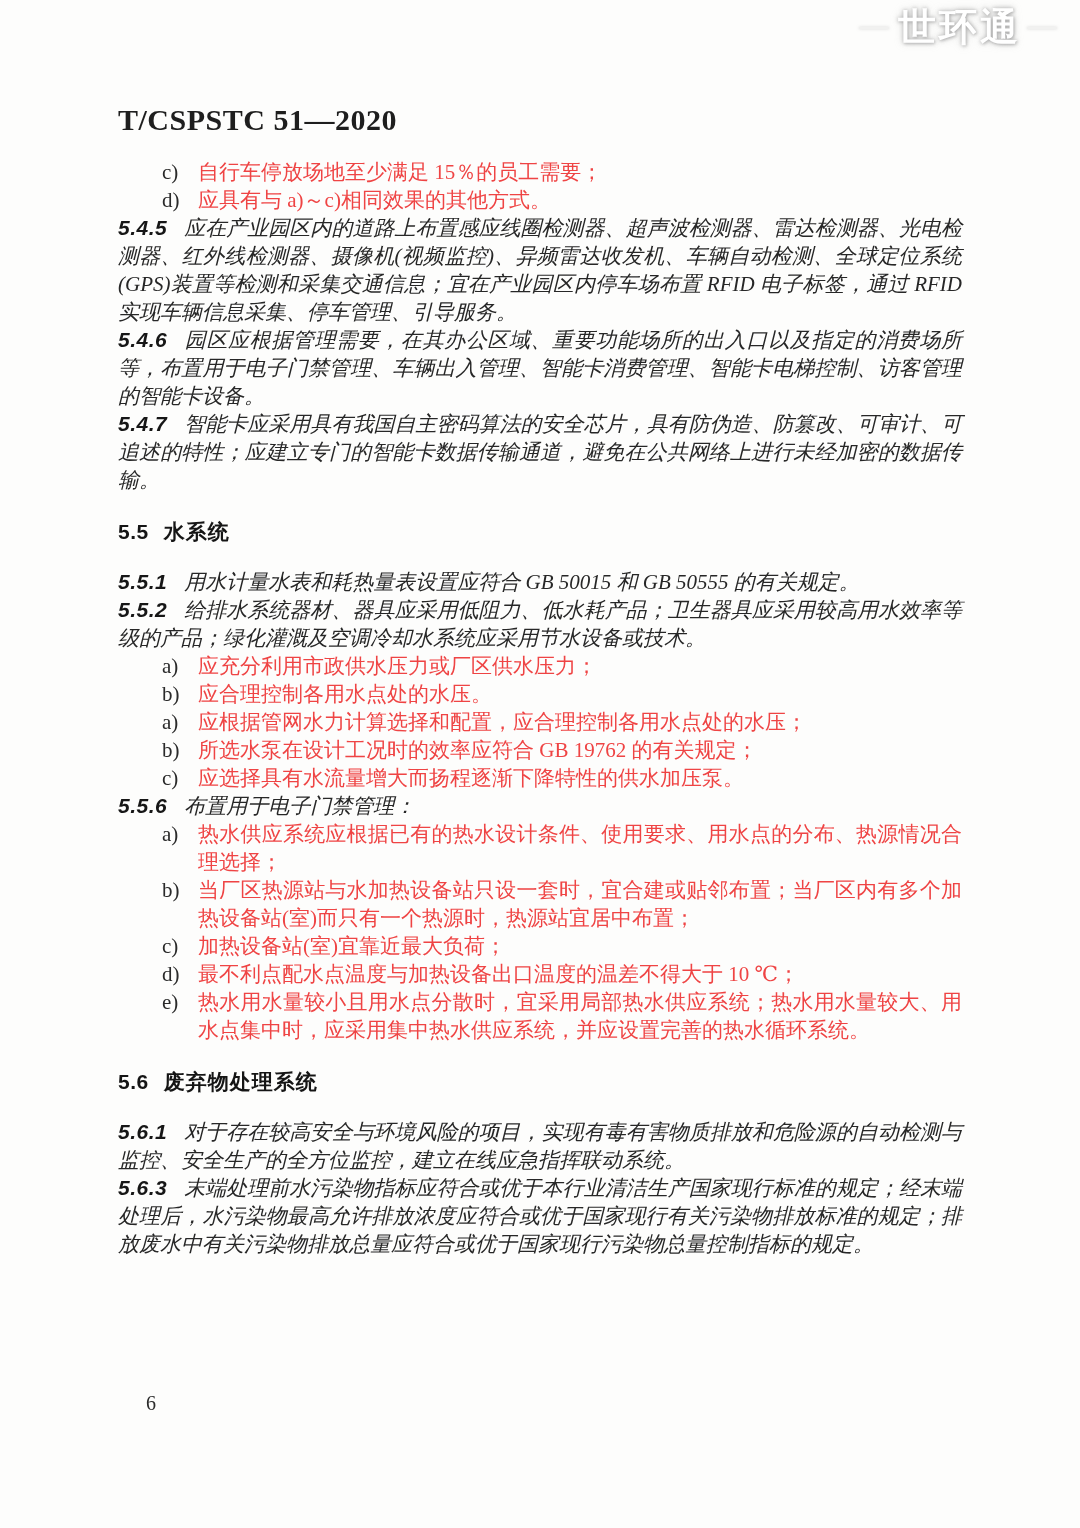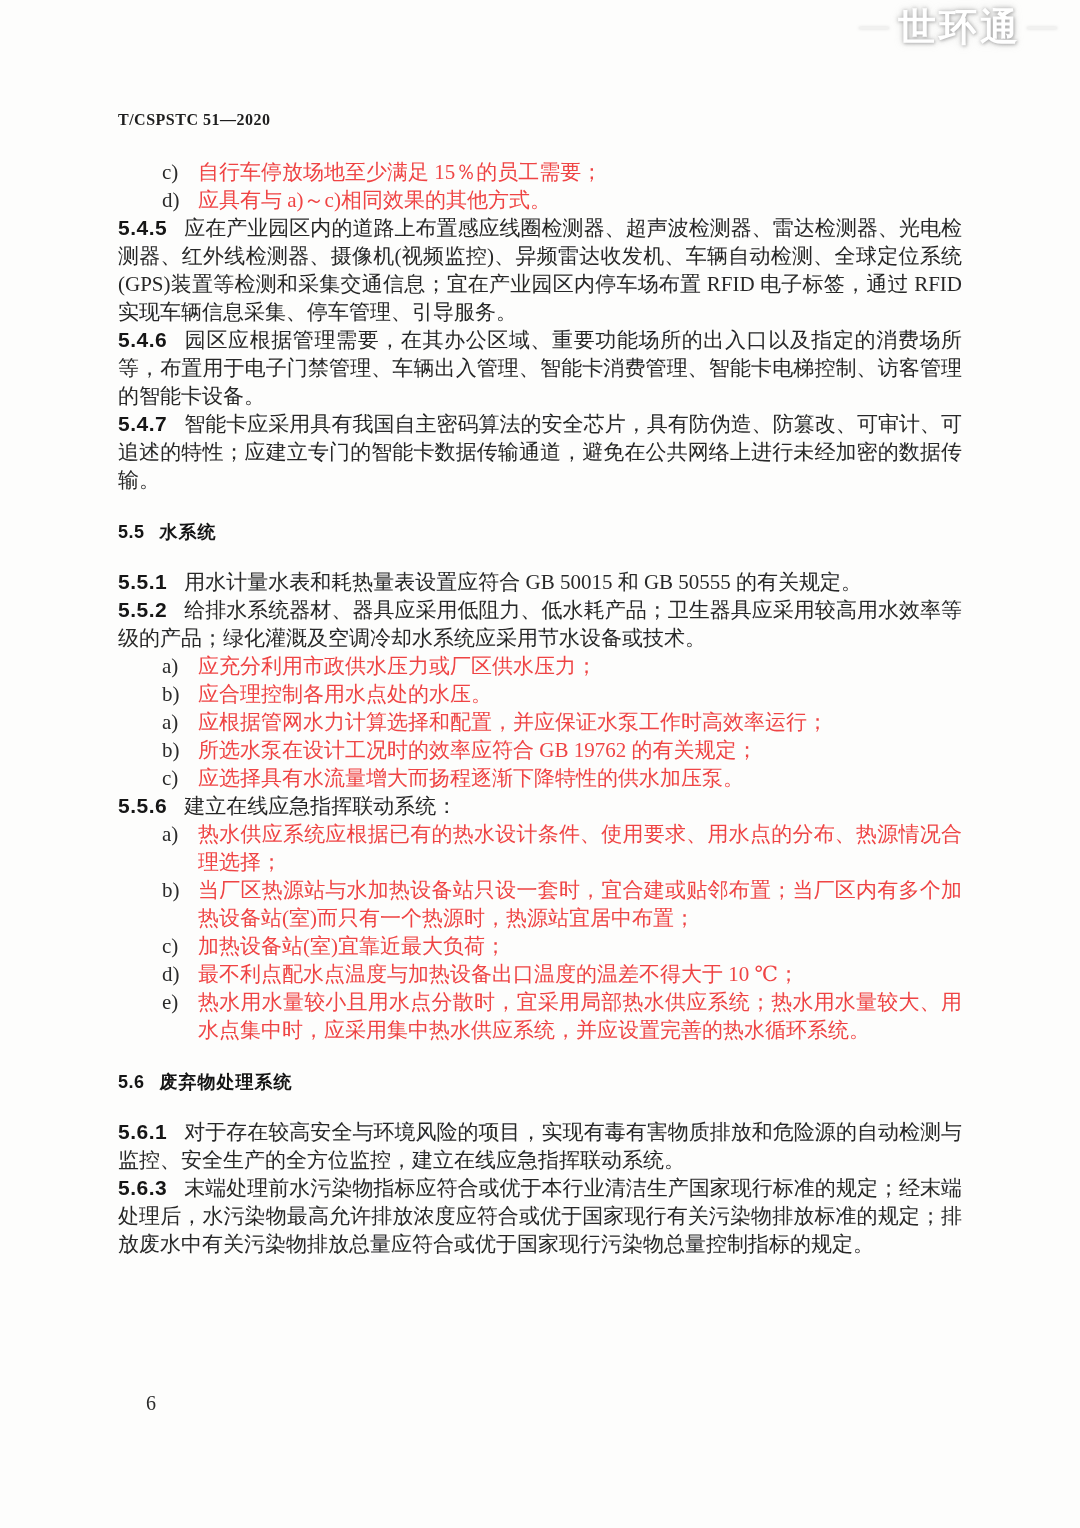--- a/index.html
+++ b/index.html
@@ -34,31 +34,32 @@
     font-weight: normal;
     color: #f1f1f0;
     text-shadow: 0 0 3px rgba(180,180,180,0.5);
     font-size: 30px;
     vertical-align: 4px;
     padding: 0 6px;
   }
   
   .doc-header {
     font-weight: bold;
-    font-size: 16px;
+    font-size: 30px;
     line-height: 28px;
     letter-spacing: 0.5px;
     margin-bottom: 24px;
     color: #1e1e1e;
   }
   
   .content { font-size: 21px; line-height: 28px; }
   .clause {
     text-align: justify;
     color: #272727;
+    font-style: italic;
   }
   .clause-num {
     font-family: "Liberation Sans", "DejaVu Sans", sans-serif;
     font-weight: 700;
     margin-right: 17px;
     color: #161616;
     letter-spacing: 0.5px;
   }
   .clause-text { }
   .list-item { display: flex; }
@@ -67,21 +68,21 @@
     width: 36px;
     margin-left: 44px;
     color: #2a2a2a;
   }
   .li-text {
     flex: 1;
     text-align: justify;
     color: #ef4444;
   }
   .sec-heading {
-    font-size: 18px;
+    font-size: 21px;
     line-height: 28px;
     margin-top: 24px;
     margin-bottom: 22px;
     font-weight: 700;
     font-family: "Liberation Sans", "DejaVu Sans", sans-serif;
     color: #151515;
   }
   .sec-num { margin-right: 15px; letter-spacing: 0.5px; }
   .sec-title { letter-spacing: 1px; }
   
@@ -122,31 +123,31 @@
       <div class="list-item">
         <span class="li-label">a)</span>
         <span class="li-text">应充分利用市政供水压力或厂区供水压力；</span>
       </div>
       <div class="list-item">
         <span class="li-label">b)</span>
         <span class="li-text">应合理控制各用水点处的水压。</span>
       </div>
       <div class="list-item">
         <span class="li-label">a)</span>
-        <span class="li-text">应根据管网水力计算选择和配置，并应保证水泵工作时高效率运行；</span>
+        <span class="li-text">应根据管网水力计算选择和配置，应合理控制各用水点处的水压；</span>
       </div>
       <div class="list-item">
         <span class="li-label">b)</span>
         <span class="li-text">所选水泵在设计工况时的效率应符合 GB 19762 的有关规定；</span>
       </div>
       <div class="list-item">
         <span class="li-label">c)</span>
         <span class="li-text">应选择具有水流量增大而扬程逐渐下降特性的供水加压泵。</span>
       </div>
-      <p class="clause"><span class="clause-num">5.5.6</span><span class="clause-text">建立在线应急指挥联动系统：</span></p>
+      <p class="clause"><span class="clause-num">5.5.6</span><span class="clause-text">布置用于电子门禁管理：</span></p>
       <div class="list-item">
         <span class="li-label">a)</span>
         <span class="li-text">热水供应系统应根据已有的热水设计条件、使用要求、用水点的分布、热源情况合理选择；</span>
       </div>
       <div class="list-item">
         <span class="li-label">b)</span>
         <span class="li-text">当厂区热源站与水加热设备站只设一套时，宜合建或贴邻布置；当厂区内有多个加热设备站(室)而只有一个热源时，热源站宜居中布置；</span>
       </div>
       <div class="list-item">
         <span class="li-label">c)</span>

